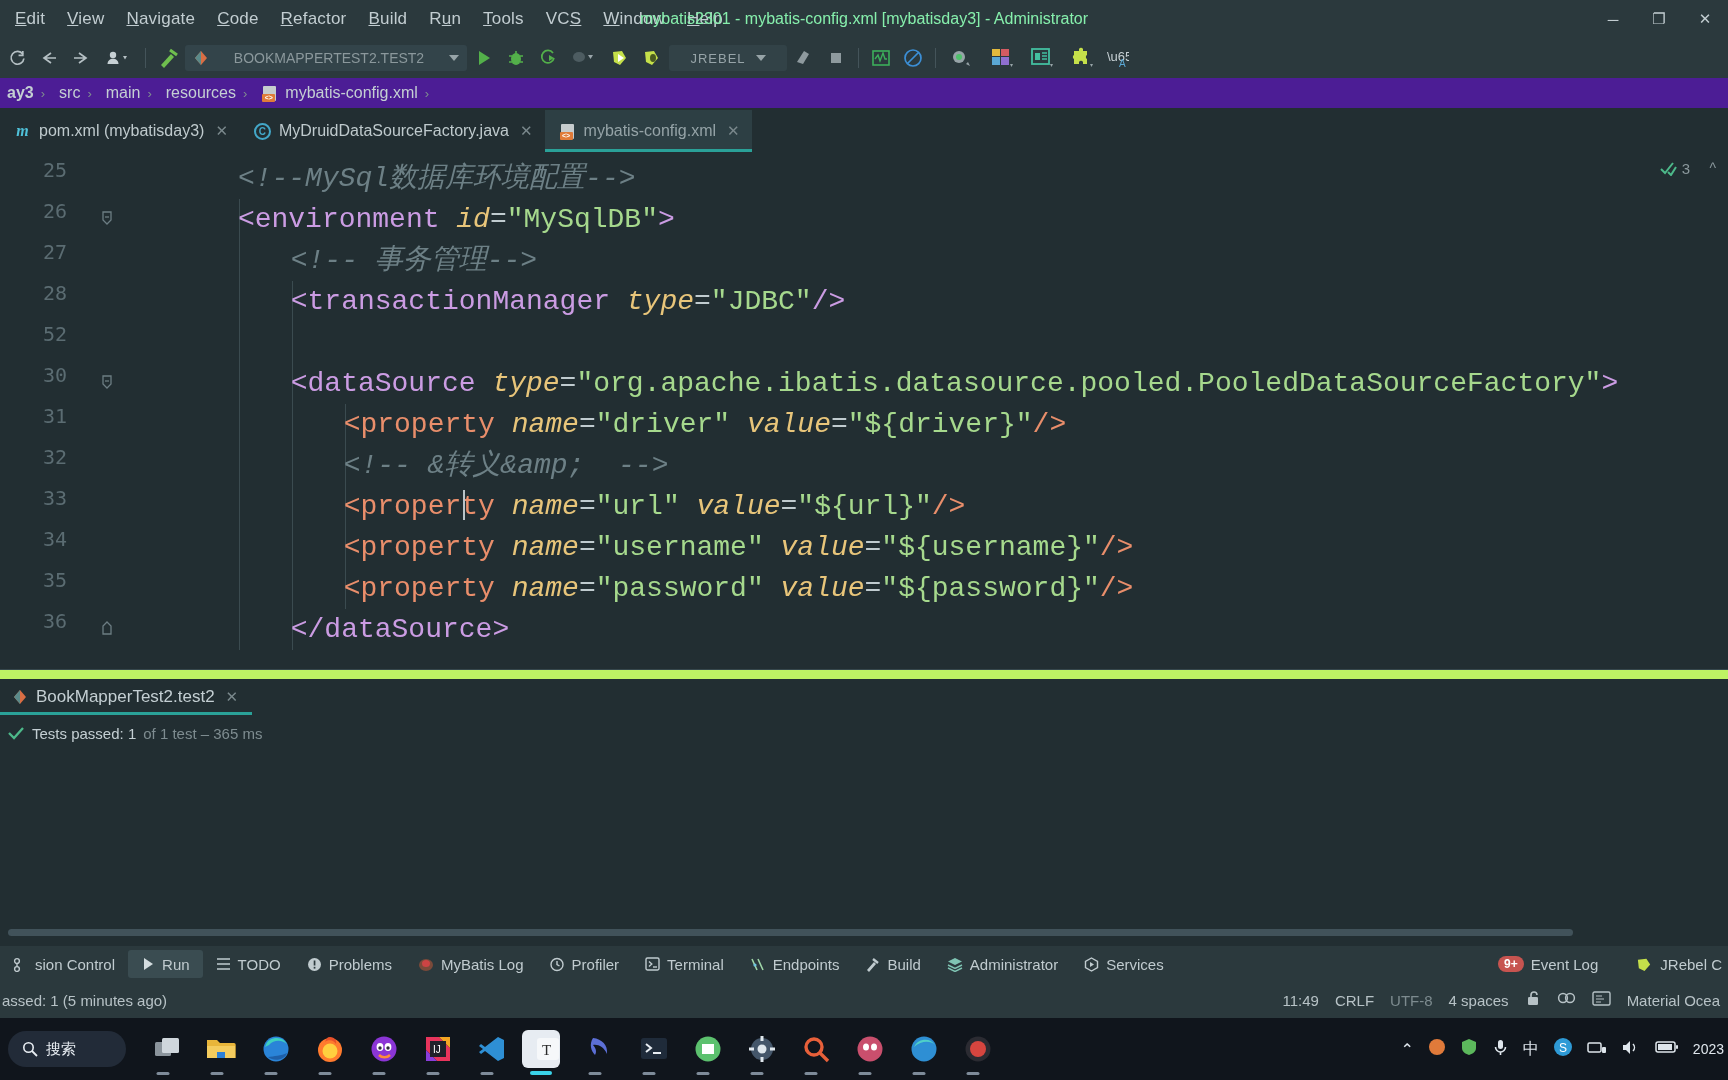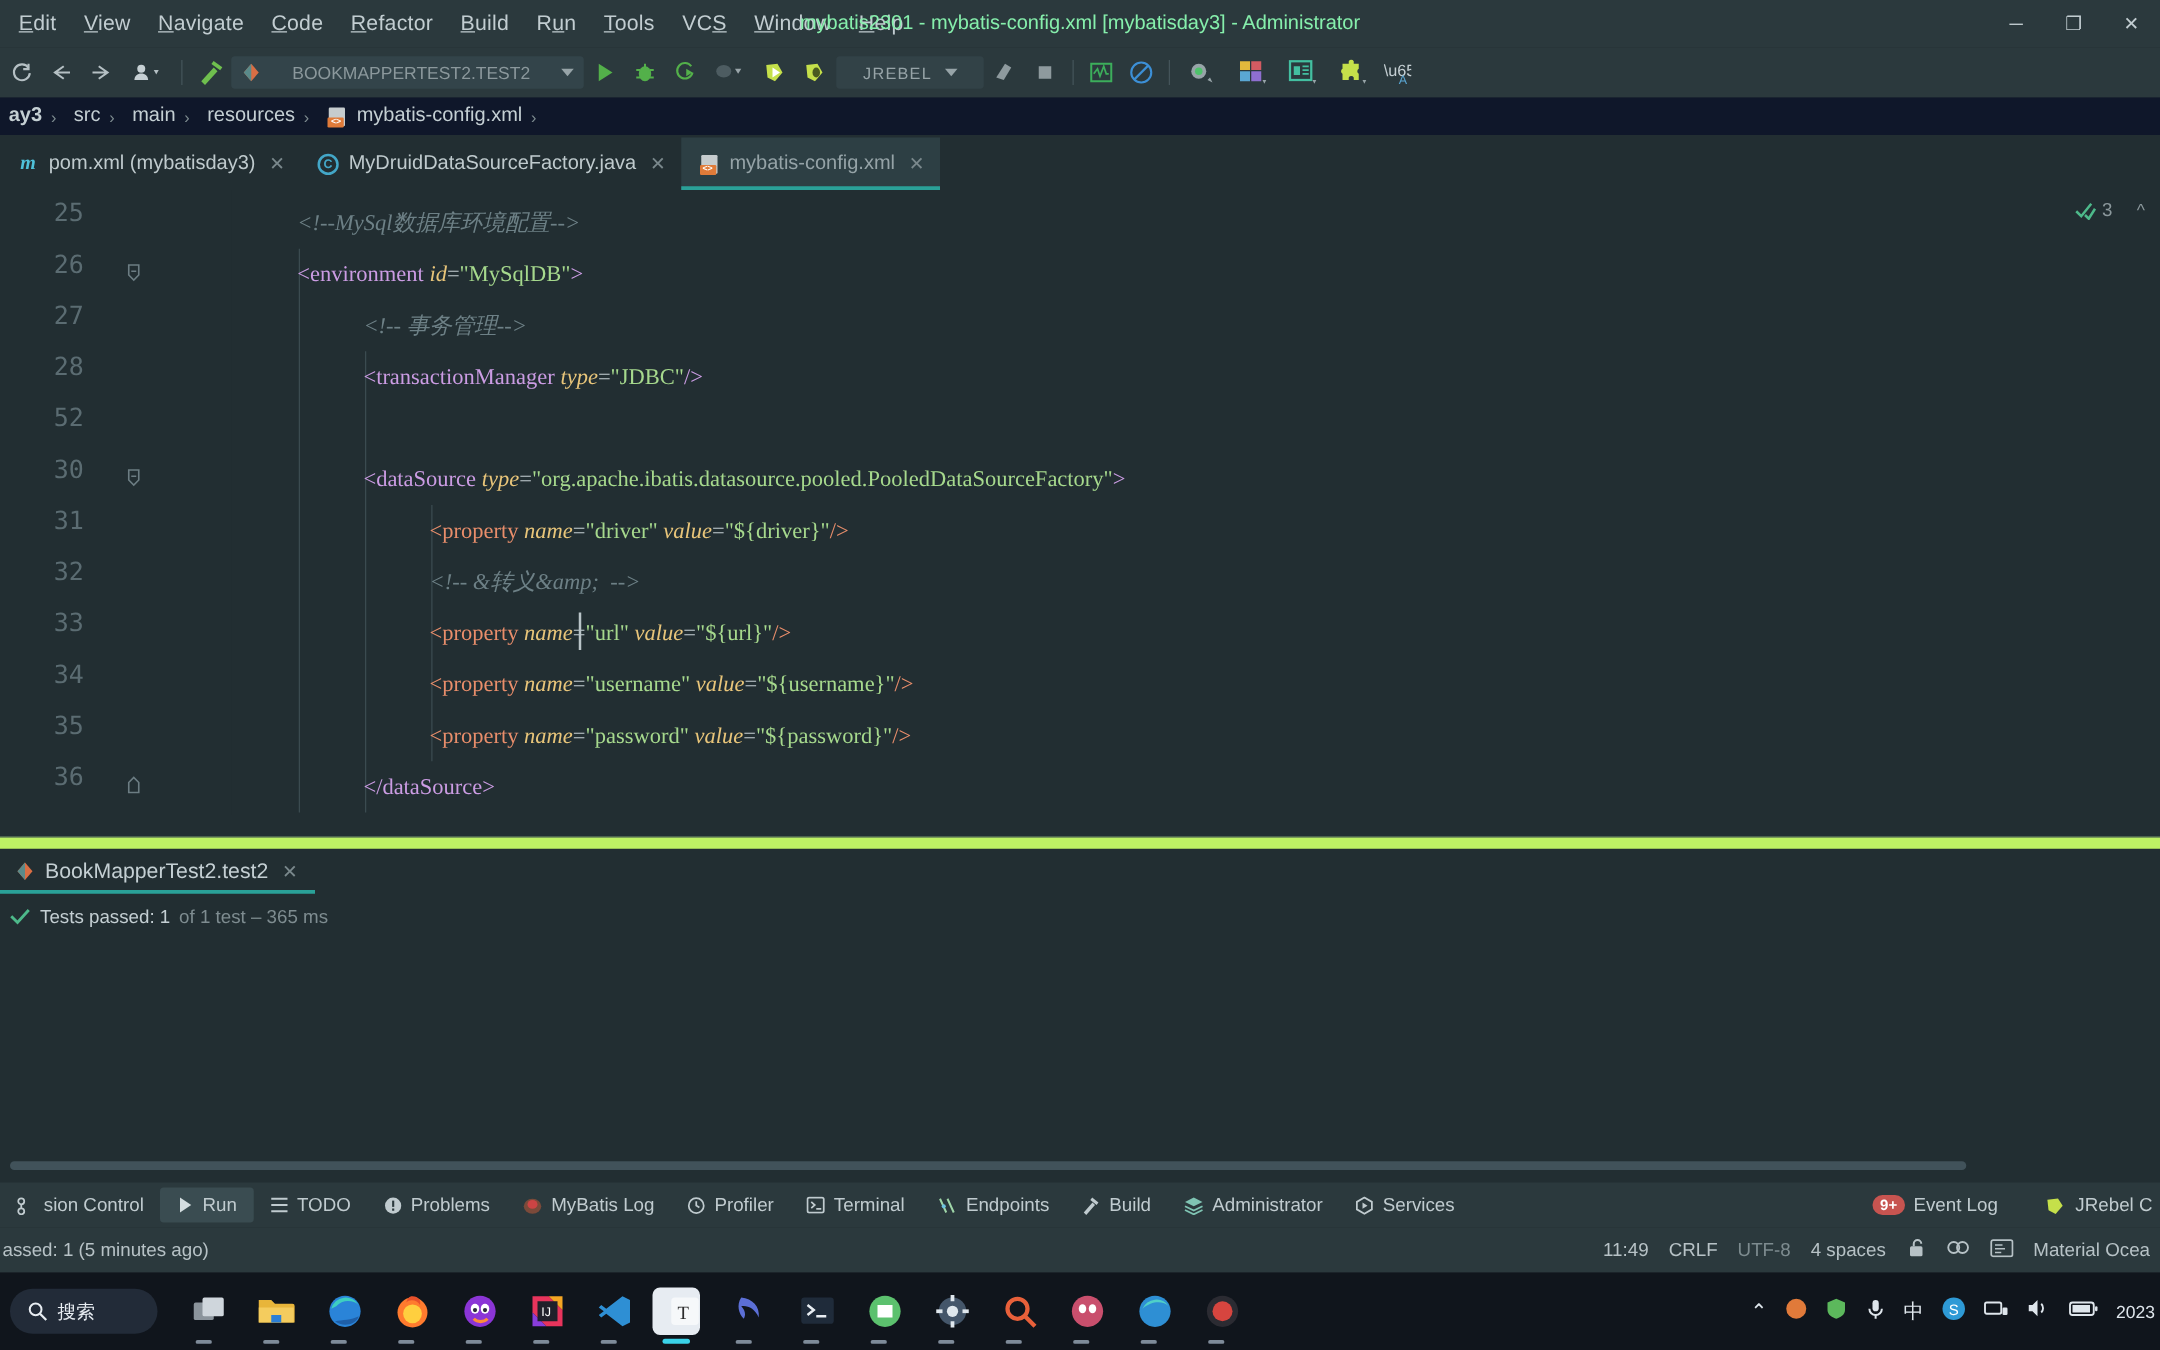--- a/index.html
+++ b/index.html
@@ -57,21 +57,21 @@
     width: 118px; height: 26px; background: #324247; border-radius: 3px;
     display: flex; align-items: center; justify-content: center; gap: 10px; flex: none;
   }
   .jrebel-box .jr-label { font-size: 13px; color: #97a4a8; letter-spacing: 1px; }
   .caret-dn { width: 0; height: 0; border-left: 5px solid transparent;
     border-right: 5px solid transparent; border-top: 6px solid #97a4a8; }
 
   
   .navbar {
     position: absolute; left: 0; top: 78px; width: 1728px; height: 30px;
-    background: #0f172a; display: flex; align-items: center; padding-left: 0px;
+    background: #4c1d95; display: flex; align-items: center; padding-left: 0px;
     font-size: 16px; color: #c4cfd3;
   }
   .nav-seg { display: flex; align-items: center; gap: 7px; padding: 0 7px; }
   .nav-chev { color: #7e8c90; font-size: 13px; }
   .nav-first { font-weight: bold; }
 
   
   .tabsbar {
     position: absolute; left: 0; top: 110px; width: 1728px; height: 42px;
     background: #222e32; display: flex; align-items: flex-end;
@@ -109,21 +109,21 @@
   .gutter-line {
     position: absolute; right: 118px; font-size: 20px; color: #5b6c72;
     font-family: "DejaVu Sans Mono", monospace; text-align: right; width: 60px;
   }
   .fold {
     position: absolute; left: 100px; width: 14px; height: 14px;
     color: #6c7d83; font-size: 11px; display:flex; align-items:center; justify-content:center;
   }
   .code-area {
     position: absolute; left: 185px; top: 0; right: 0; height: 100%;
-    font-family: Liberation Serif, serif; font-size: 18px;
+    font-family: Liberation Mono, monospace; font-size: 28px;
     line-height: 41px; white-space: pre;
   }
   .cl { position: absolute; left: 0; height: 41px; white-space: pre; }
   .indent-guide { position: absolute; width: 1px; background: #3b4b50; }
   .k-tag { color: #cb9ce3; }
   .k-tag2 { color: #e98e6b; }
   .k-attr { color: #e8c57a; font-style: italic; }
   .k-val { color: #a6d98d; }
   .k-punc { color: #c0cbcf; }
   .k-cmt { color: #6d8086; font-style: italic; }

